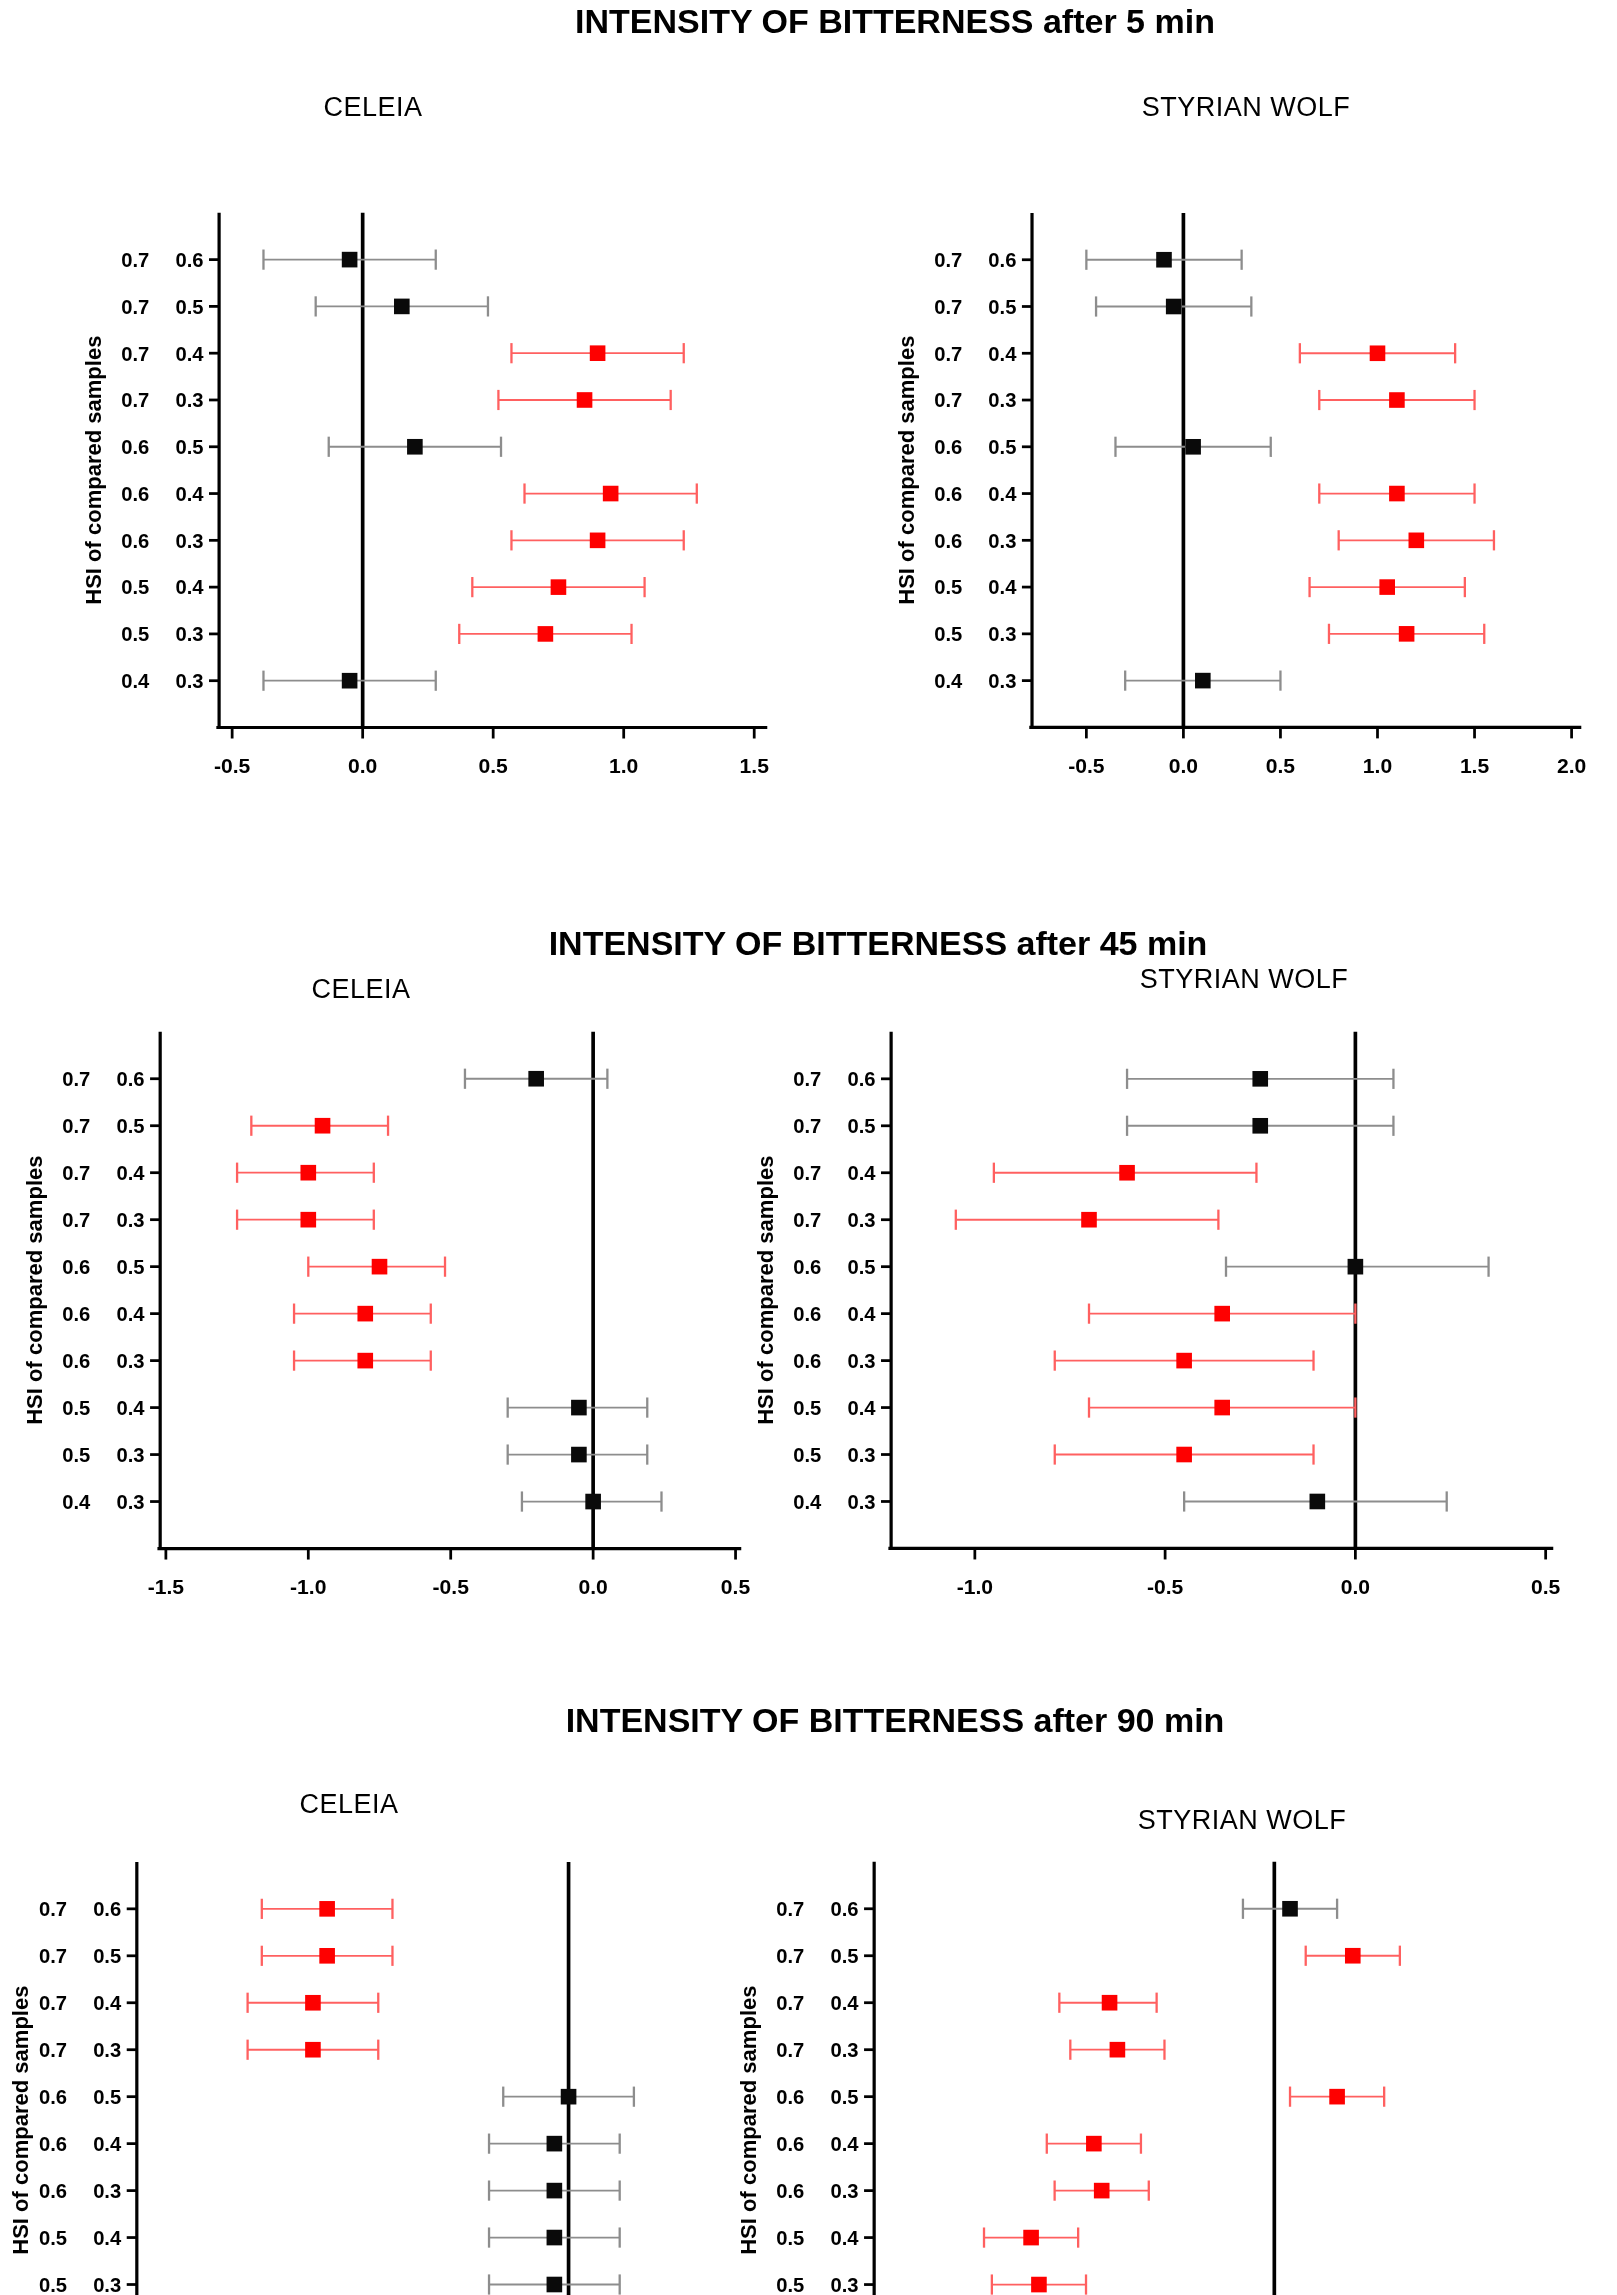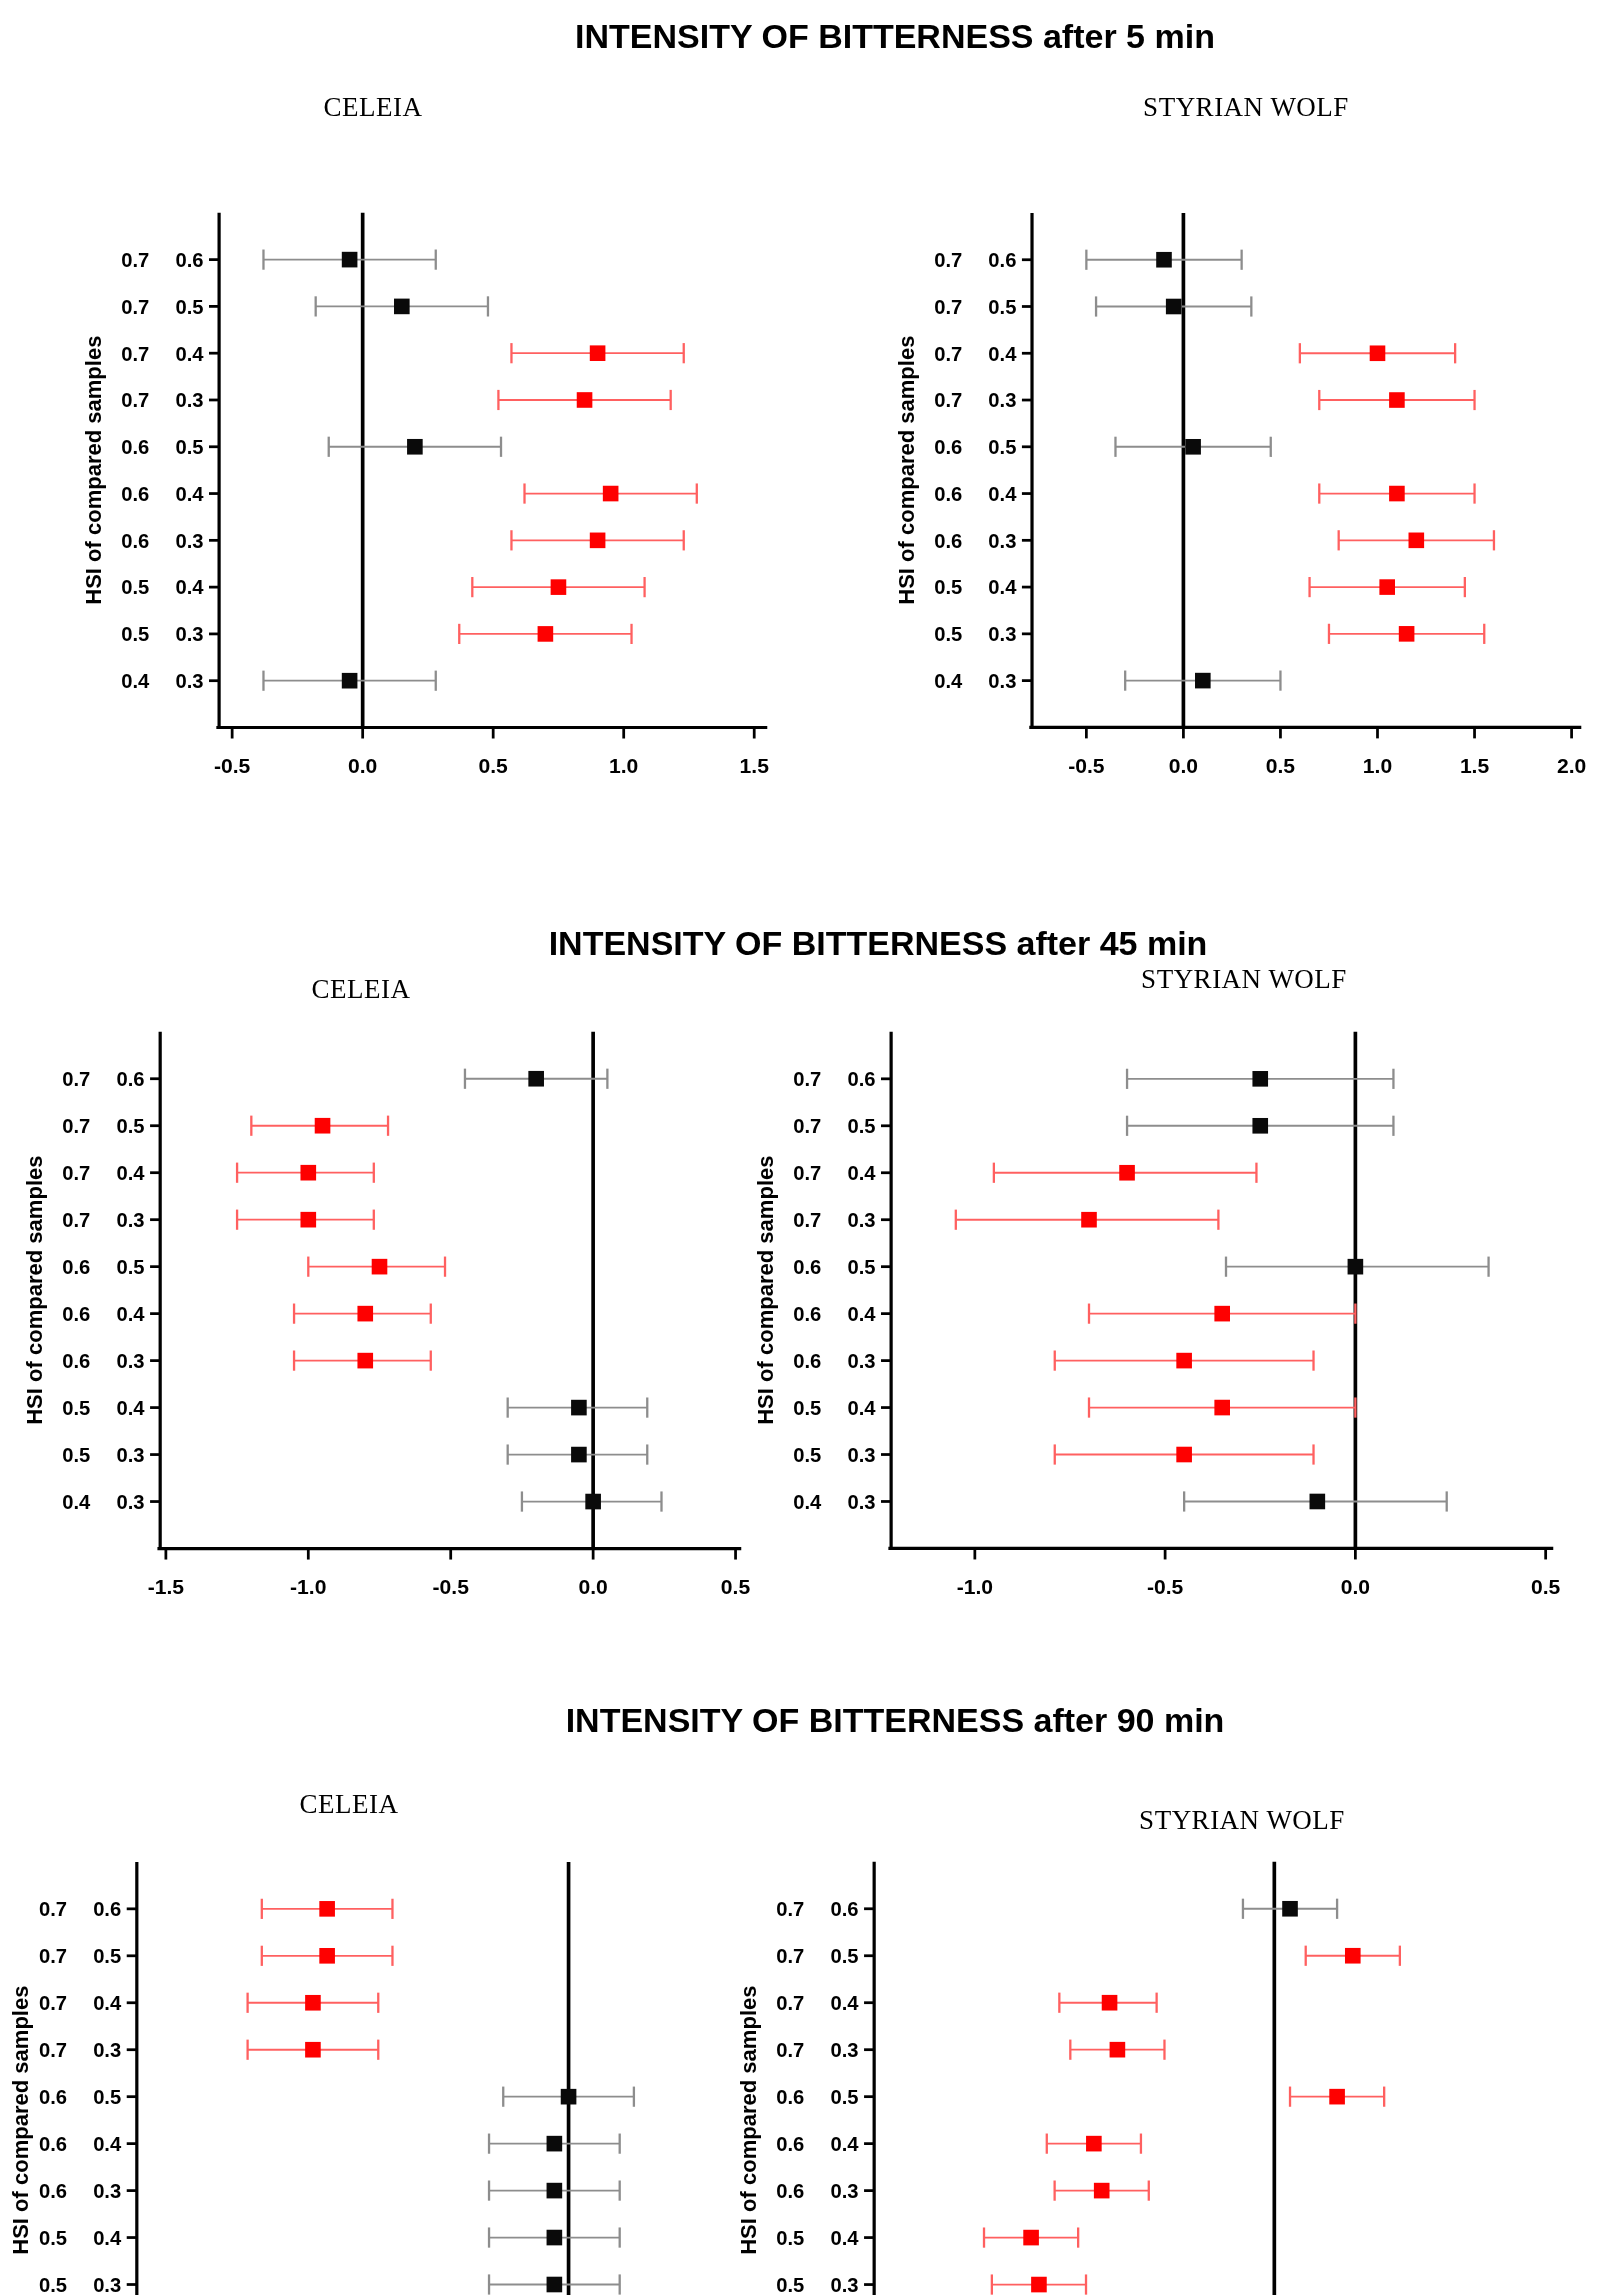--- a/index.html
+++ b/index.html
@@ -6,28 +6,28 @@
   body{
     width:1617px;height:2628px;background:#ffffff;position:relative;
     font-family:"Liberation Sans", sans-serif;color:#000;overflow:hidden;
   }
   .sec-title{
     position:absolute;transform:translateX(-50%);
     font-size:34px;font-weight:700;letter-spacing:0px;white-space:nowrap;
   }
   .plot-title{
     position:absolute;transform:translateX(-50%);
-    font-size:27px;font-weight:400;white-space:nowrap;letter-spacing:0.5px;font-family:Liberation Serif, serif;
+    font-size:27px;font-weight:400;white-space:nowrap;letter-spacing:0.5px;
   }
   .plot-svg{position:absolute;}
 </style>
 </head>
 <body>
 
-<div class="sec-title" style="left:895px; top:17px;">INTENSITY OF BITTERNESS after 5 min</div>
+<div class="sec-title" style="left:895px; top:2px;">INTENSITY OF BITTERNESS after 5 min</div>
 <div class="sec-title" style="left:878px; top:876px;margin-top:48px;">INTENSITY OF BITTERNESS after 45 min</div>
 <div class="sec-title" style="left:895px; top:1701px;">INTENSITY OF BITTERNESS after 90 min</div>
 
 <div class="plot-title" style="left:373px;  top:92px;">CELEIA</div>
 <div class="plot-title" style="left:1246px; top:92px;">STYRIAN WOLF</div>
 <div class="plot-title" style="left:361px;  top:974px;">CELEIA</div>
 <div class="plot-title" style="left:1244px; top:964px;">STYRIAN WOLF</div>
 <div class="plot-title" style="left:349px;  top:1789px;">CELEIA</div>
 <div class="plot-title" style="left:1242px; top:1805px;">STYRIAN WOLF</div>
 

